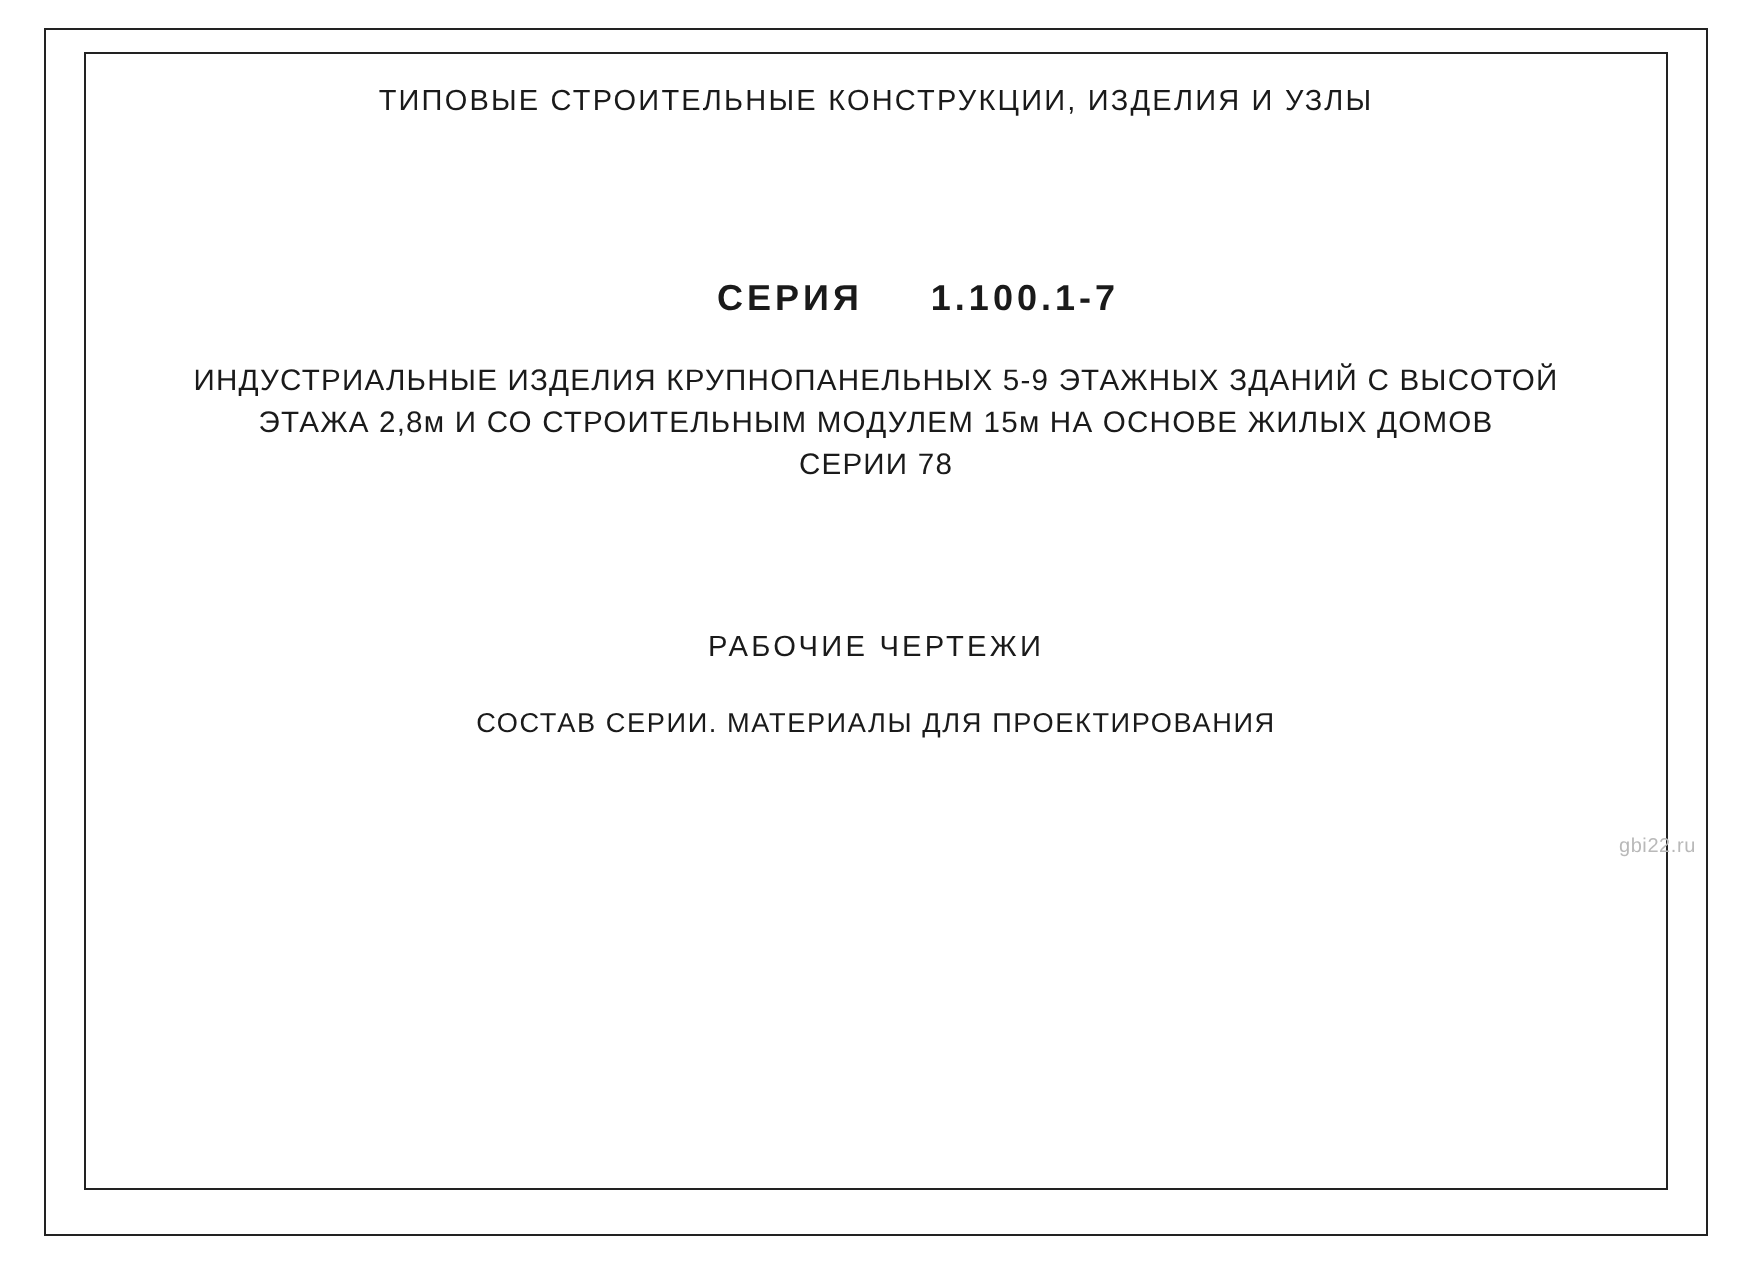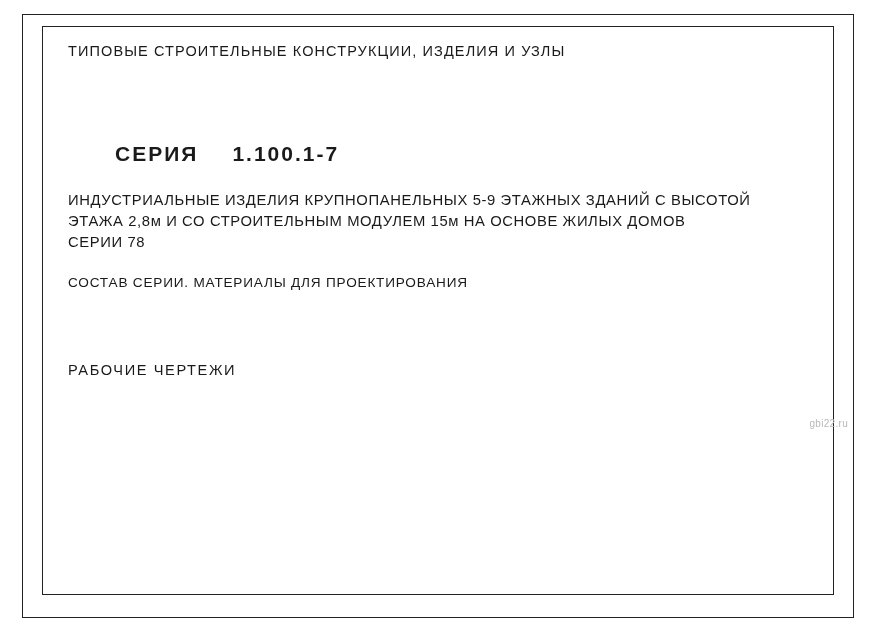--- a/index.html
+++ b/index.html
@@ -48,35 +48,36 @@
     position: absolute;
     left: 42px;
     top: 26px;
     width: 792px;
     height: 569px;
     box-sizing: border-box;
     padding: 0 26px;
   }
 
   .line {
+    text-align: center;
     white-space: pre;
     letter-spacing: 0.6px;
   }
 
   
   .heading {
     margin-top: 17px;
     font-size: 14.5px;
     letter-spacing: 1.1px;
     font-weight: 400;
   }
 
   .series-line {
     margin-top: 59px;
-    font-size: 21px;
+    font-size: 18px;
     font-weight: 700;
     letter-spacing: 2px;
   }
   .series-line .series-label { margin-right: 34px; }
 
   .desc {
     font-size: 14.8px;
     line-height: 1.42;
     letter-spacing: 0.4px;
     font-weight: 400;
@@ -126,19 +127,19 @@
       <span class="series-label">СЕРИЯ</span><span>1.100.1-7</span>
     </div>
 
     <div class="desc">
       <div class="line">ИНДУСТРИАЛЬНЫЕ ИЗДЕЛИЯ КРУПНОПАНЕЛЬНЫХ 5-9 ЭТАЖНЫХ ЗДАНИЙ С ВЫСОТОЙ</div>
       <div class="line">ЭТАЖА 2,8м И СО СТРОИТЕЛЬНЫМ МОДУЛЕМ 15м НА ОСНОВЕ ЖИЛЫХ ДОМОВ</div>
       <div class="line">СЕРИИ 78</div>
     </div>
 
 
+    <div class="line working-drawings">РАБОЧИЕ ЧЕРТЕЖИ</div>
+
     <div class="line subtitle">СОСТАВ СЕРИИ. МАТЕРИАЛЫ ДЛЯ ПРОЕКТИРОВАНИЯ</div>
-
-    <div class="line working-drawings">РАБОЧИЕ ЧЕРТЕЖИ</div>
   </div>
 
   <div class="watermark">gbi22.ru</div>
 </div>
 
 </body></html>

